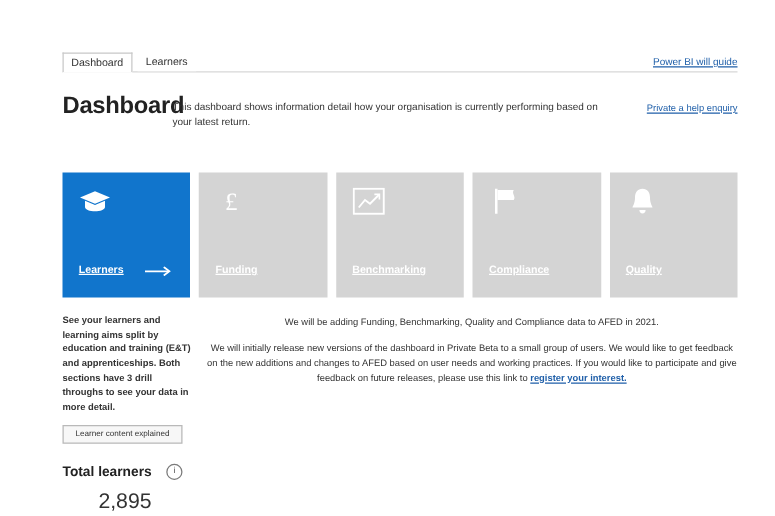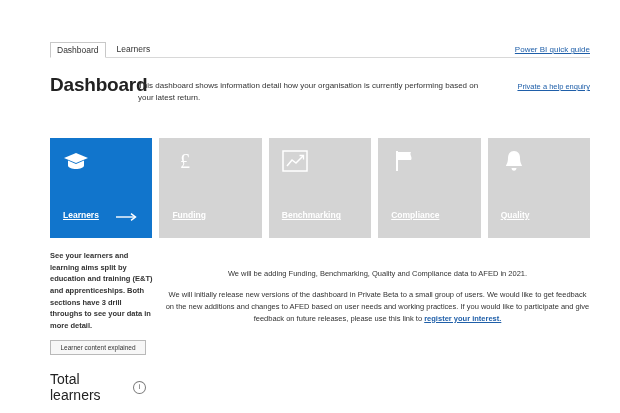--- a/index.html
+++ b/index.html
@@ -186,22 +186,22 @@
     border-bottom: 1px solid #dcdcdc;
     padding-bottom: 2px;
   }
   .total-head {
     display: flex;
     align-items: center;
     justify-content: space-between;
     width: 96px;
   }
   .total-title {
-    font-size: 14px;
-    font-weight: normal;
+    font-size: 11px;
+    font-weight: bold;
     color: #222;
   }
   .info-icon {
     width: 11px;
     height: 11px;
     border: 1px solid #7a7a7a;
     border-radius: 50%;
     font-size: 7px;
     line-height: 10px;
     text-align: center;
@@ -216,21 +216,20 @@
     width: 100px;
   }
 
   
   .notice {
     position: absolute;
     left: 165px;
     top: 252px;
     width: 425px;
     text-align: center;
-    margin-top: 16px;
   }
   .notice-line1 {
     font-size: 7.5px;
     color: #333;
     line-height: 1.5;
   }
   .notice-body {
     margin-top: 10px;
     font-size: 7.5px;
     line-height: 1.55;
@@ -244,21 +243,21 @@
   }
 </style>
 </head>
 <body>
 
 <div class="page">
 
   <div class="tabbar">
     <div class="tab active">Dashboard</div>
     <div class="tab">Learners</div>
-    <div class="toplink">Power BI quick guide</div>
+    <div class="toplink">Power BI will guide</div>
   </div>
 
   <div class="header">
     <div class="page-title">Dashboard</div>
     <div class="header-desc">This dashboard shows information detail how your organisation is currently performing based on your latest return.</div>
     <div class="header-link">Private a help enquiry</div>
   </div>
 
   <div class="cards">
 

